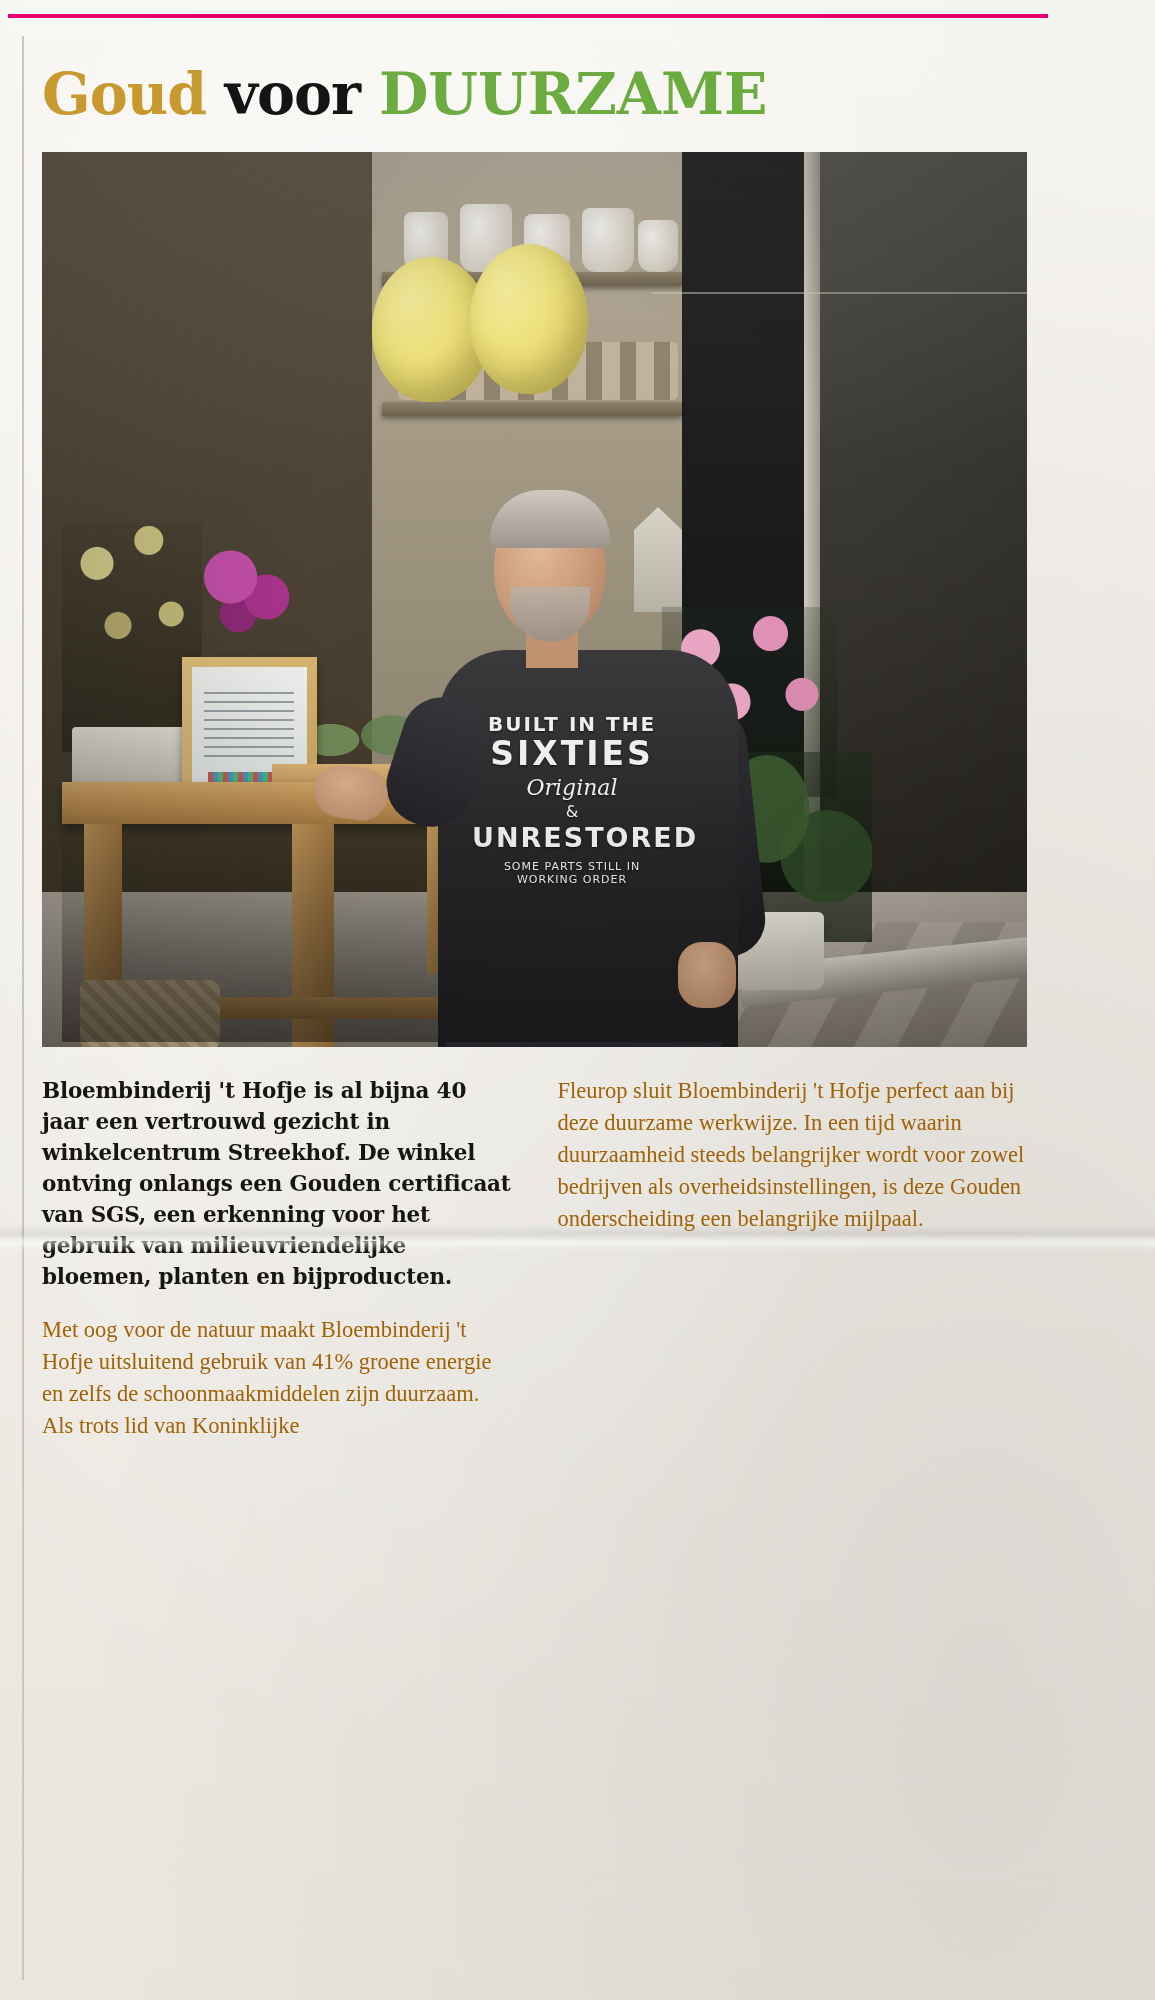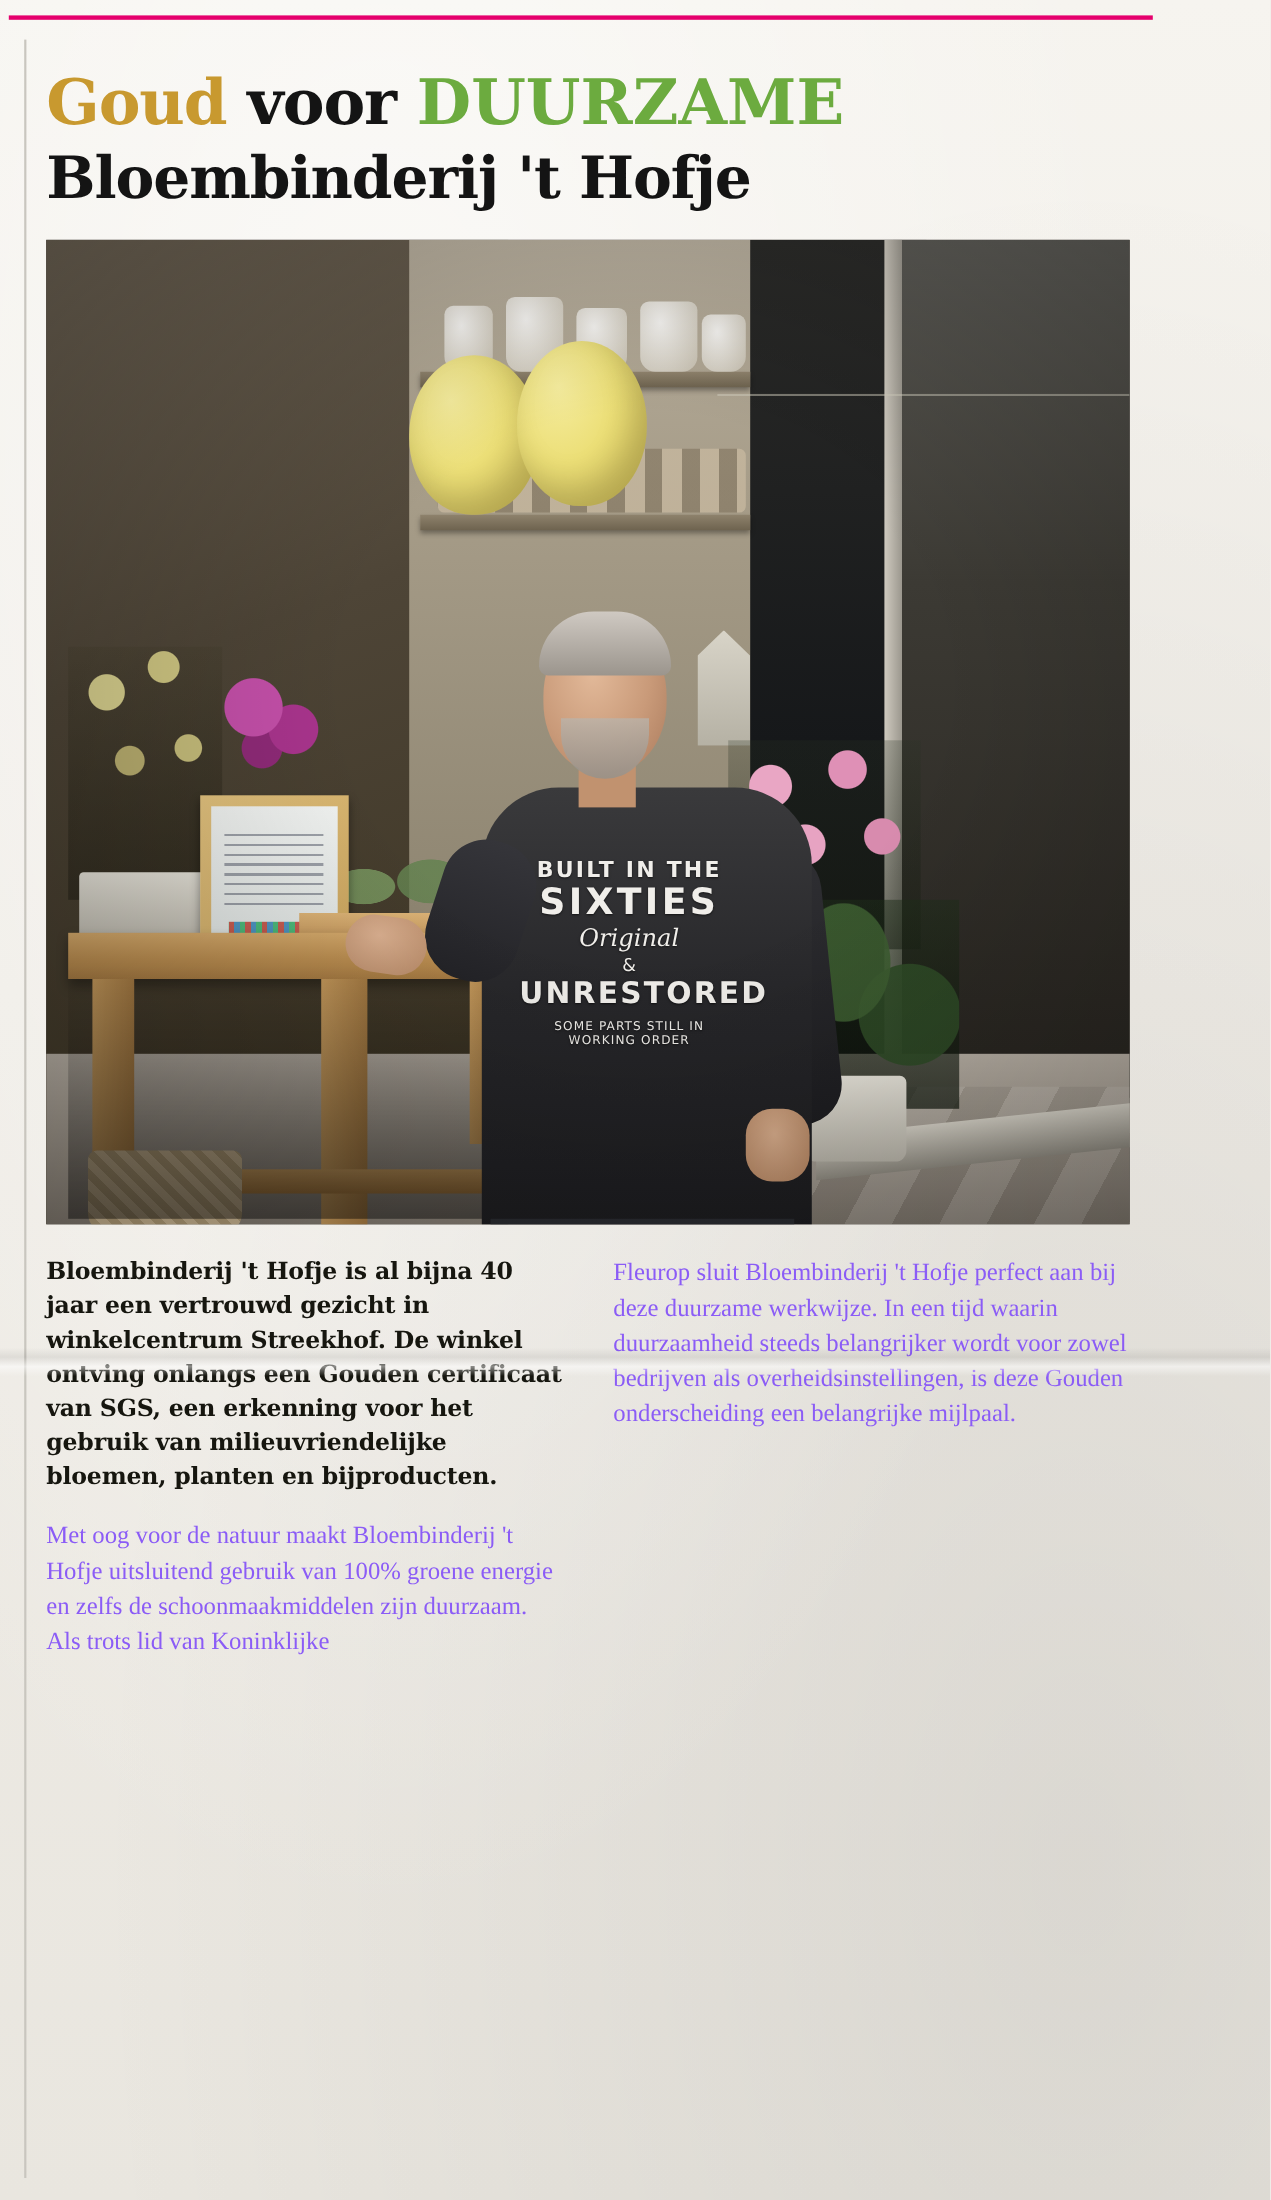--- a/index.html
+++ b/index.html
@@ -374,21 +374,21 @@
     font-size: 21.5px;
     line-height: 31px;
     color: #16160f;
     margin: 0 0 22px 0;
     letter-spacing: -0.2px;
   }
   .para {
     font-family: "Liberation Serif", serif;
     font-size: 22.5px;
     line-height: 32px;
-    color: #8b5cf6;
+    color: #a16207;
     margin: 0 0 18px 0;
   }
   #ghost-bottom {
     position: absolute;
     left: 430px;
     top: 1952px;
     width: 420px;
     height: 30px;
     color: #c0bcb4;
     font-size: 15px;
@@ -410,21 +410,20 @@
     <span class="gl"></span>
   </div>
 
   <div id="content">
 
     <h1 id="headline-line1" class="headline">
       <span class="hl-gold">Goud</span>
       <span class="hl-dark">voor</span>
       <span class="hl-green">DUURZAME</span>
     </h1>
-    <h2 id="headline-line2" class="headline hl-dark">Bloembinderij 't Hofje</h2>
 
     <div id="photo-wrap">
       <div id="photo">
         <div class="ph" id="bg-left"></div>
         <div class="ph" id="bg-shelfwall"></div>
         <div class="ph" id="bg-right-dark"></div>
         <div class="ph" id="bg-door"></div>
         <div class="ph" id="doorframe"></div>
         <div class="ph" id="bg-floor"></div>
         <div class="ph" id="floor-tile1"></div>
@@ -490,21 +489,21 @@
         </div>
 
         <div class="ph" id="photo-shade"></div>
       </div>
 
     </div>
 
     <div id="body">
       <div class="col">
         <p class="lead">Bloembinderij 't Hofje is al bijna 40 jaar een vertrouwd gezicht in winkelcentrum Streekhof. De winkel ontving onlangs een Gouden certificaat van SGS, een erkenning voor het gebruik van milieuvriendelijke bloemen, planten en bijproducten.</p>
-        <p class="para">Met oog voor de natuur maakt Bloembinderij 't Hofje uitsluitend gebruik van 100% groene energie en zelfs de schoonmaakmiddelen zijn duurzaam. Als trots lid van Koninklijke</p>
+        <p class="para">Met oog voor de natuur maakt Bloembinderij 't Hofje uitsluitend gebruik van 41% groene energie en zelfs de schoonmaakmiddelen zijn duurzaam. Als trots lid van Koninklijke</p>
       </div>
       <div class="col">
         <p class="para">Fleurop sluit Bloembinderij 't Hofje perfect aan bij deze duurzame werkwijze. In een tijd waarin duurzaamheid steeds belangrijker wordt voor zowel bedrijven als overheidsinstellingen, is deze Gouden onderscheiding een belangrijke mijlpaal.</p>
       </div>
     </div>
 
   </div>
 
   <div id="ghost-bottom"></div>
   <div id="fold-line"></div>

